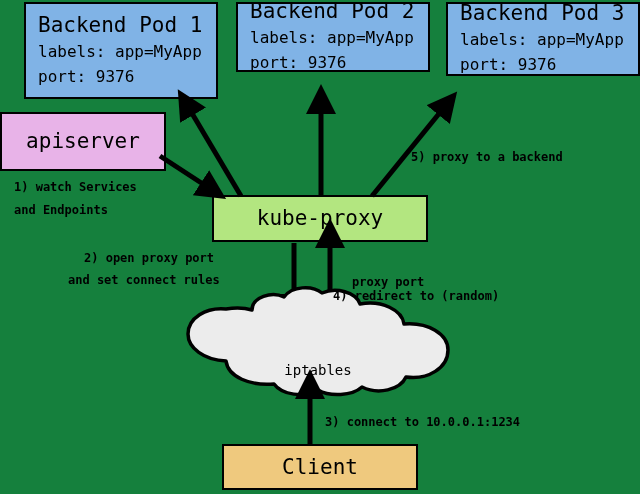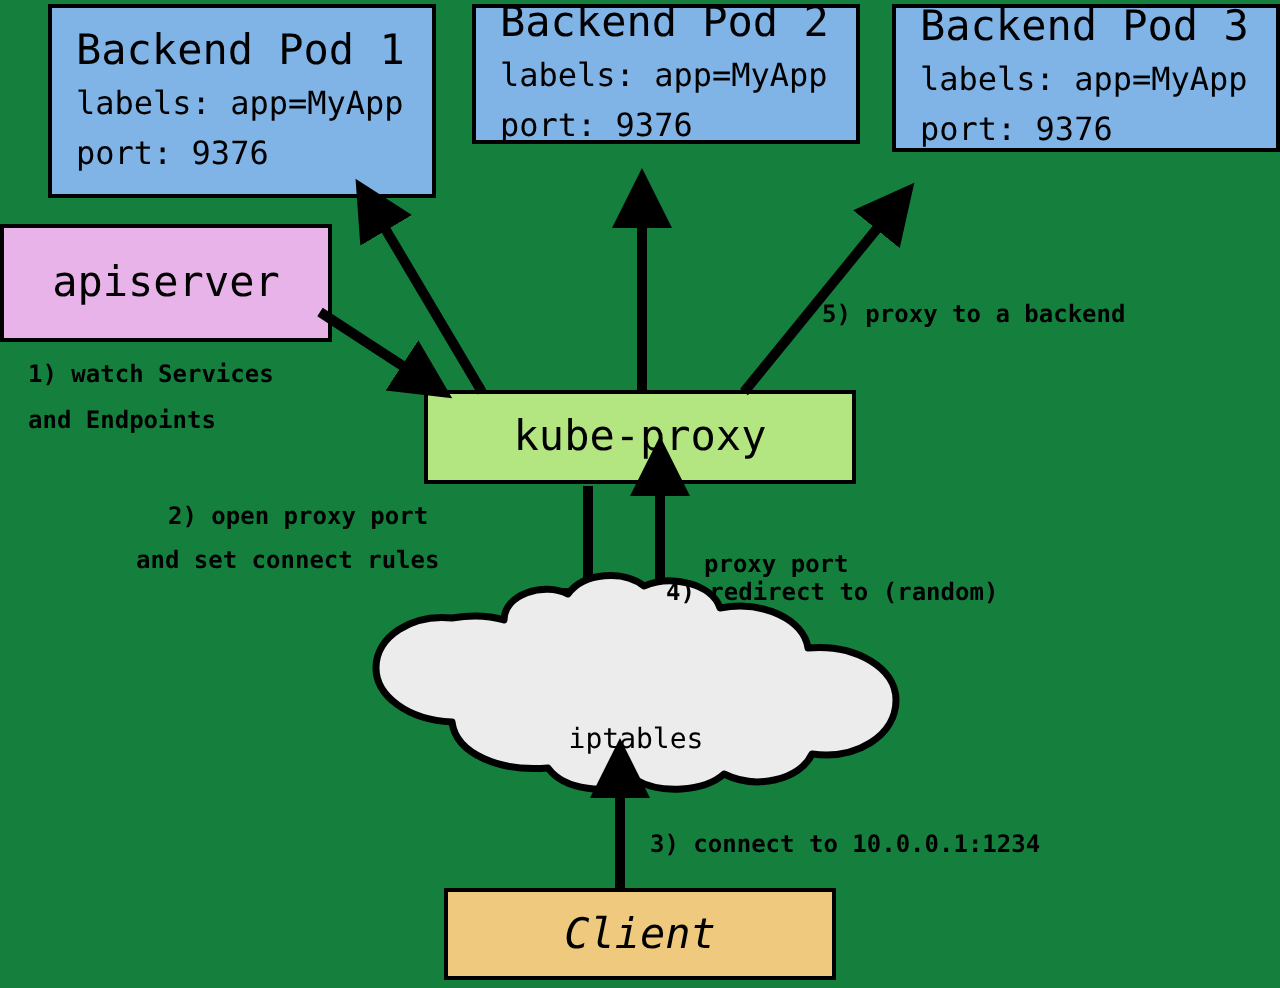--- a/index.html
+++ b/index.html
@@ -114,21 +114,21 @@
   </div>
 
   <div class="node apiserver" style="left:0px; top:112px; width:166px; height:59px;">
     <div class="apiserver-label">apiserver</div>
   </div>
 
   <div class="node kubeproxy" style="left:212px; top:195px; width:216px; height:47px;">
     <div class="kubeproxy-label">kube-proxy</div>
   </div>
 
-  <div class="node client" style="left:222px; top:444px; width:196px; height:46px;font-style:italic;">
+  <div class="node client" style="left:222px; top:444px; width:196px; height:46px;">
     <div class="client-label">Client</div>
   </div>
 
   <svg class="layer" viewBox="0 0 640 494">
     <defs>
       <marker id="arrowhead" markerWidth="7" markerHeight="7" refX="1.2" refY="3" orient="auto" markerUnits="strokeWidth">
         <path d="M0,0 L0,6 L6,3 z" fill="#000000"></path>
       </marker>
     </defs>
 

